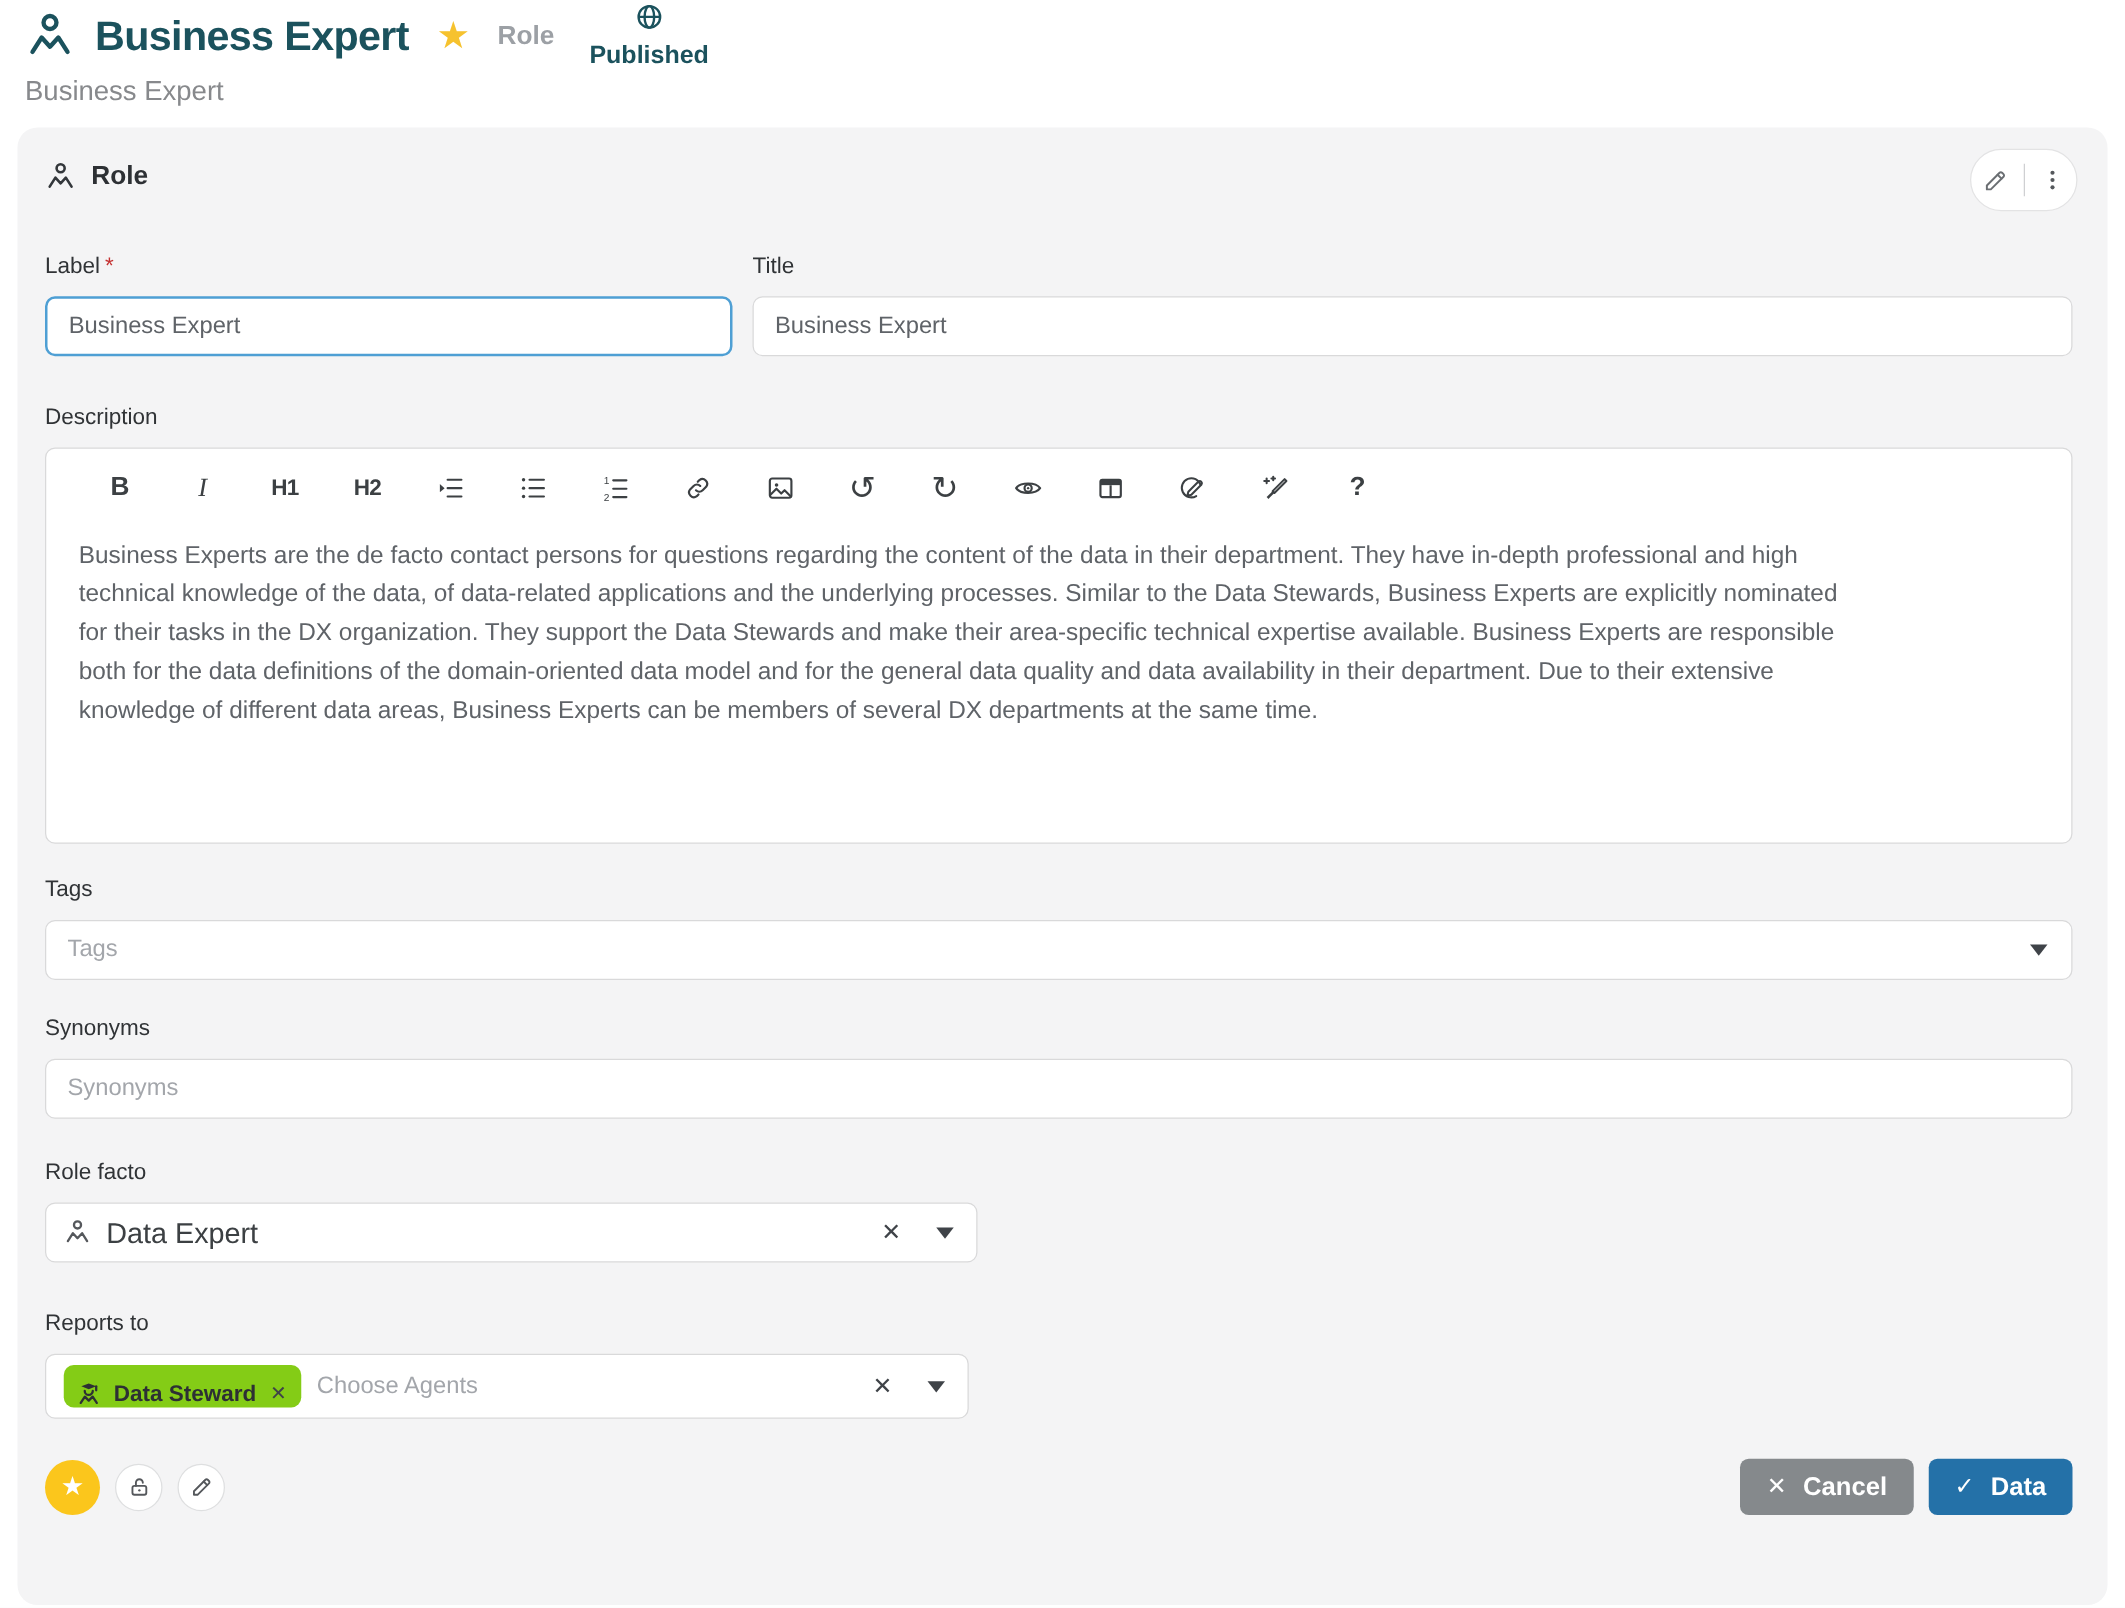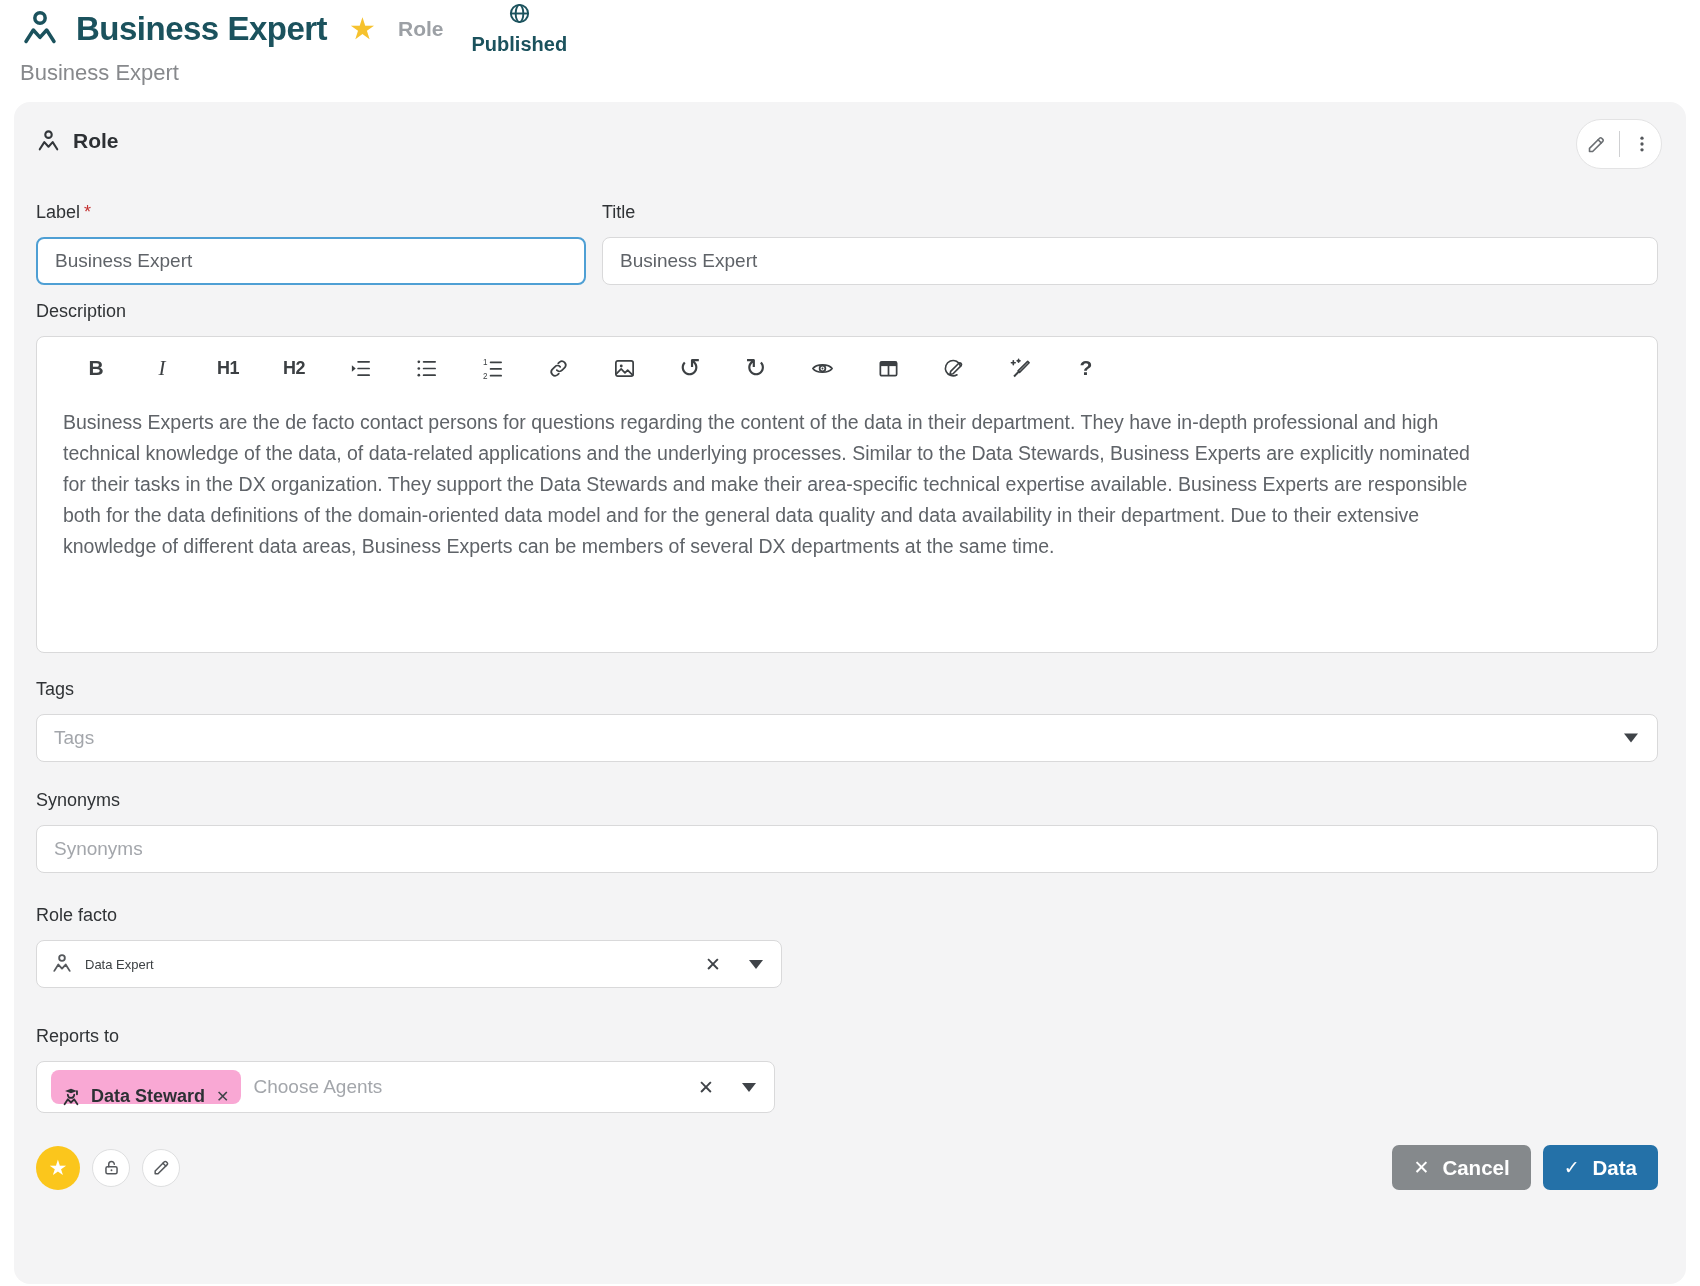--- a/index.html
+++ b/index.html
@@ -37,21 +37,21 @@
   .row { display:flex; gap:16px; }
   .row1 { margin-top:46px; }
   .col-label { width:550px; }
   .grow { flex:1; }
   .fld-label { font-size:18px; font-weight:400; color:#303336; margin-bottom:14px; }
   .req { color:#c43131; margin-left:4px; }
   .tbx { width:100%; height:48px; background:#fff; border:1px solid #d9d9da;
     border-radius:8px; padding:0 17px; font-size:19px; color:#5f6368; outline:none; }
   .tbx::placeholder { color:#a3a6ab; }
   .tbx.focus { border:2px solid #4e9fd4; }
-  .block { margin-top:16px; }
+  .block { margin-top:38px; }
   .selwrap { position:relative; }
   .selwrap .tbx { padding-right:52px; }
   .caret { width:0; height:0; border-left:7px solid transparent;
     border-right:7px solid transparent; border-top:9px solid #3f4348; }
   .caret-abs { position:absolute; right:20px; top:50%; transform:translateY(-50%); }
 
   
   .descbox { background:#fff; border:1px solid #d9d9da; border-radius:8px; height:317px; overflow:hidden; }
   .rtb { display:flex; align-items:center; height:56px; padding:6px 0 0 44px; }
   .tbi { width:30px; height:30px; margin-right:36px; display:flex; align-items:center;
@@ -62,29 +62,29 @@
   .g-h { font-size:18px; font-weight:700; letter-spacing:-0.5px; }
   .g-u { font-size:26px; font-weight:400; }
   .g-q { font-size:21px; font-weight:600; }
   .desc-text { padding:14px 26px 0 26px; max-width:1470px; font-size:19.5px;
     line-height:31px; color:#5f6368; }
 
   
   .combo { height:48px; background:#fff; border:1px solid #d9d9da; border-radius:8px;
     display:flex; align-items:center; padding:0 18px 0 14px; gap:12px; }
   .combo.tall { height:52px; }
-  .combo .val { font-size:13px; color:#3c4043; }
+  .combo .val { font-size:23px; color:#3c4043; }
   .sp { flex:1; }
   .xg { font-size:19px; color:#3f4348; line-height:1; padding:2px; }
   .combo .caret { margin-left:14px; }
   .ic-person-combo { width:22px; height:22px; color:#55585c; }
   .half { width:746px; }
   .col-rep { width:739px; }
-  .chip { display:flex; align-items:flex-start; gap:9px; background:#f9a8d4;
-    border-radius:8px; height:34px; padding:16px 10px 0 9px;
+  .chip { display:flex; align-items:flex-end; gap:9px; background:#84cc16;
+    border-radius:8px; height:34px; padding:0 10px 0 9px;
     font-size:18px; font-weight:700; color:#2d3034; }
   .ic-steward { width:22px; height:22px; color:#2d3034; }
   .chipx { font-size:16px; color:#3f4348; padding:1px 2px; }
   .ph { font-size:19px; color:#a3a6ab; }
 
   
   .bottom { display:flex; align-items:center; margin-top:32px; gap:12px; }
   .circ { width:38px; height:38px; border-radius:50%; background:#fff;
     border:1px solid #dedfe0; display:flex; align-items:center; justify-content:center; }
   .circ.yellow { width:44px; height:44px; background:#fbc61c; border:none; }

